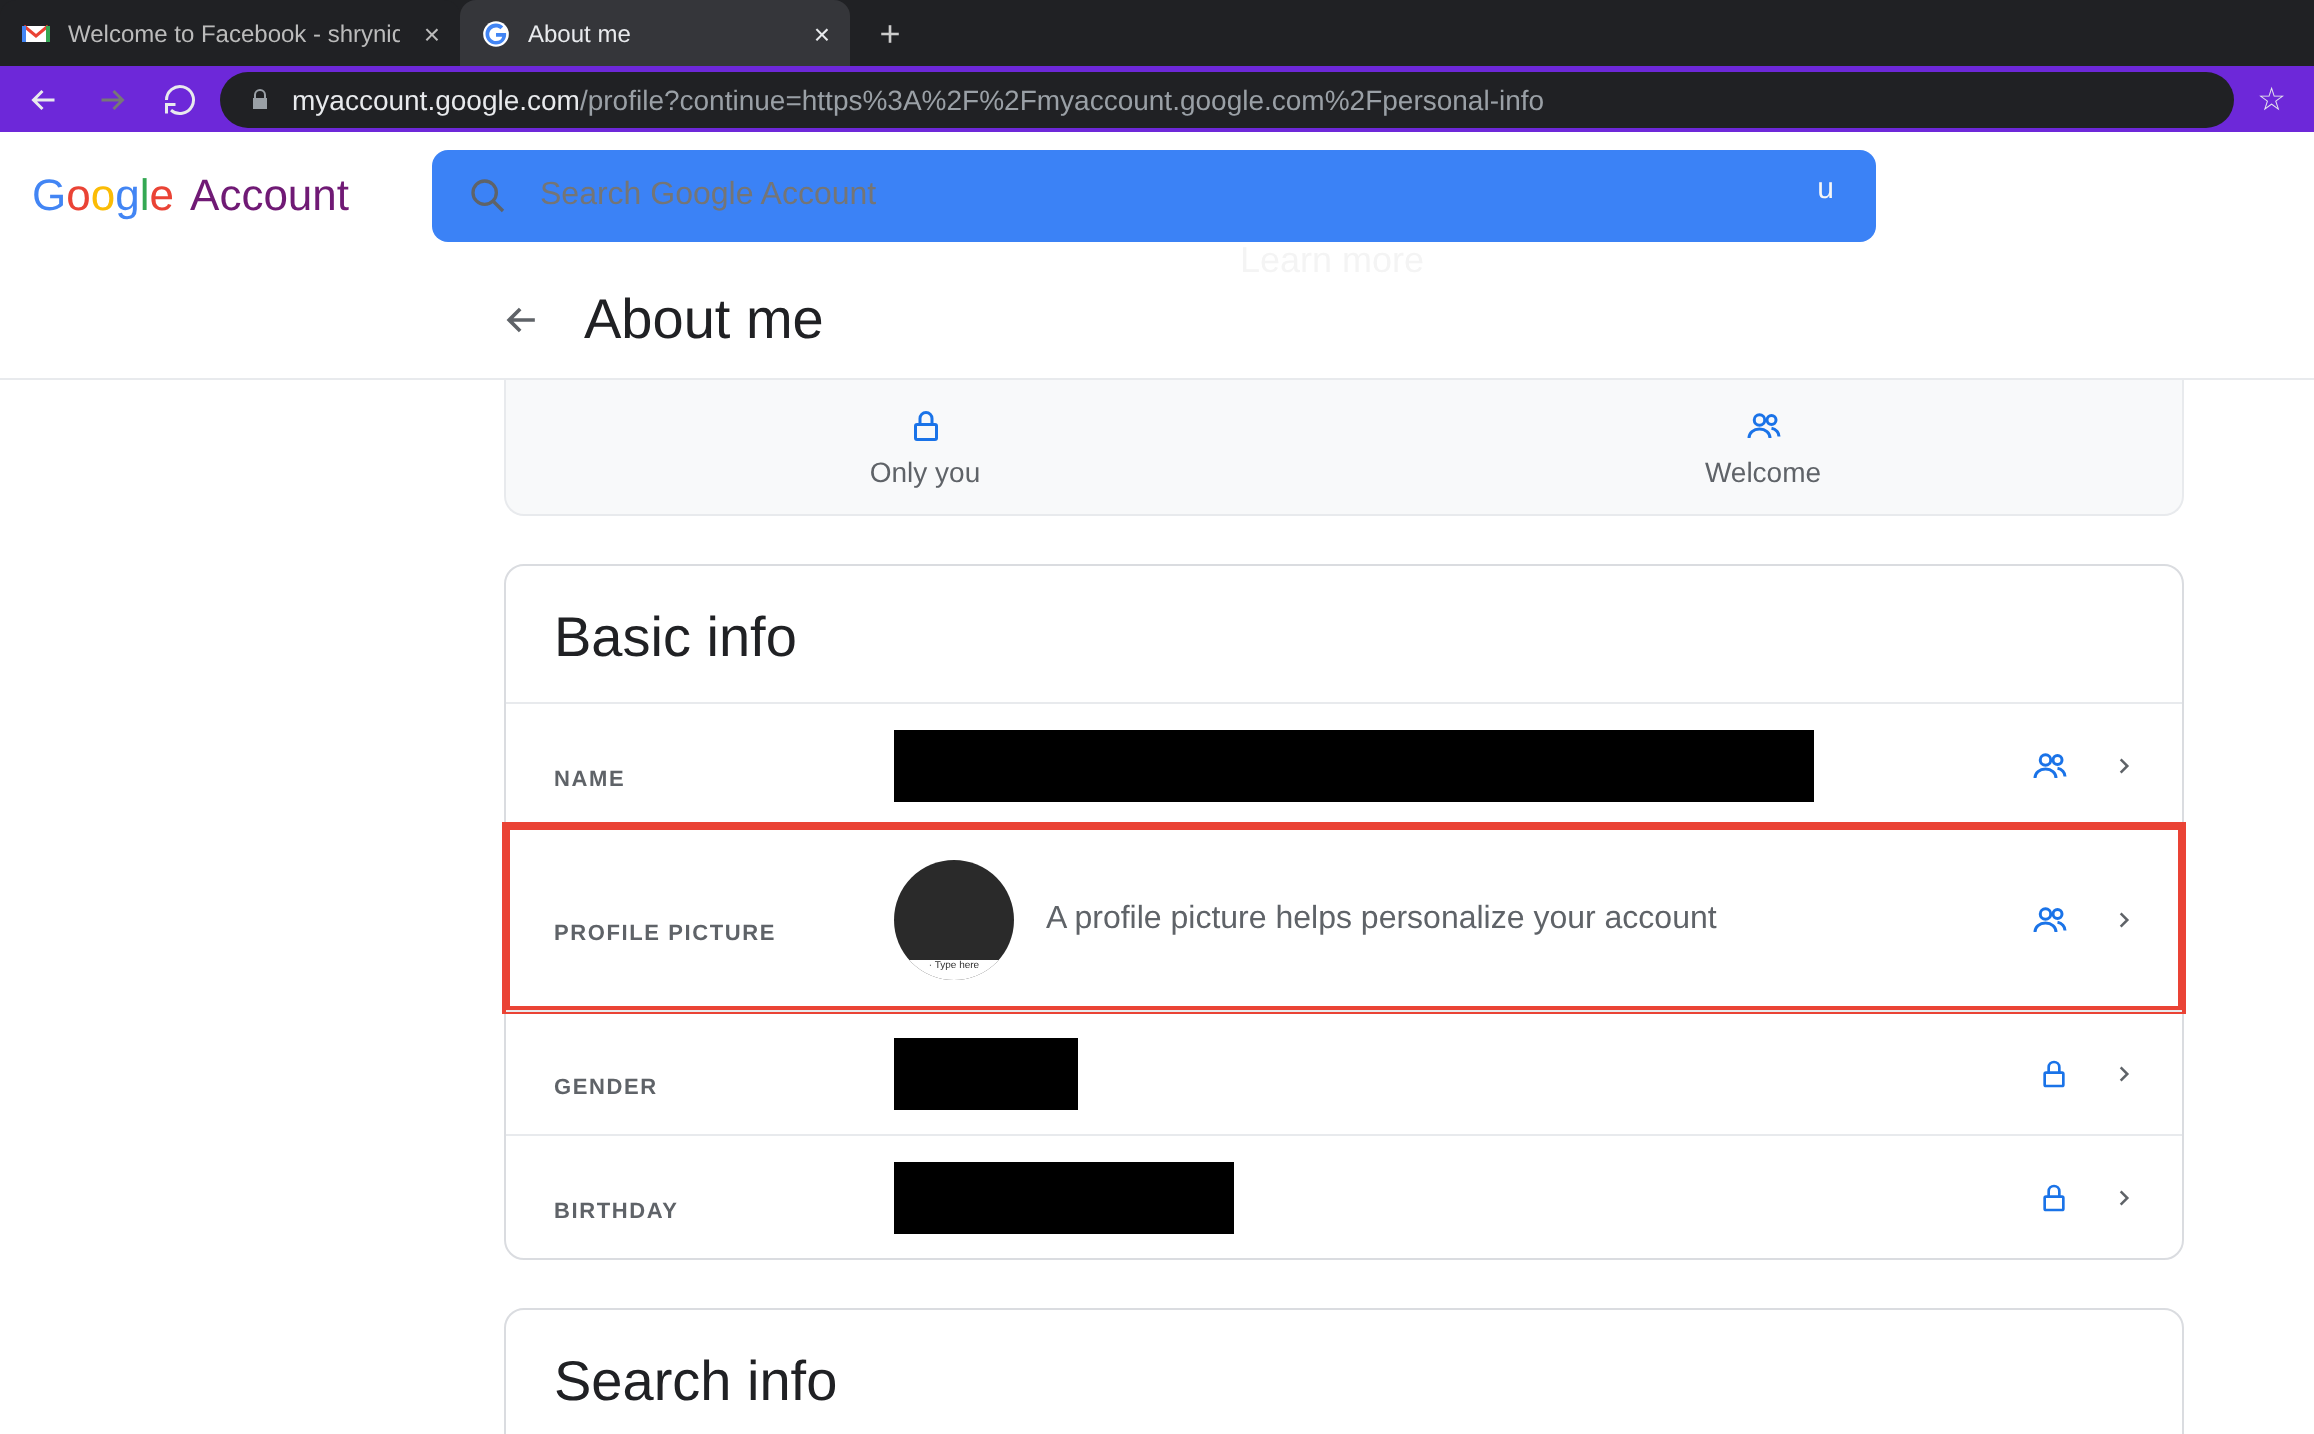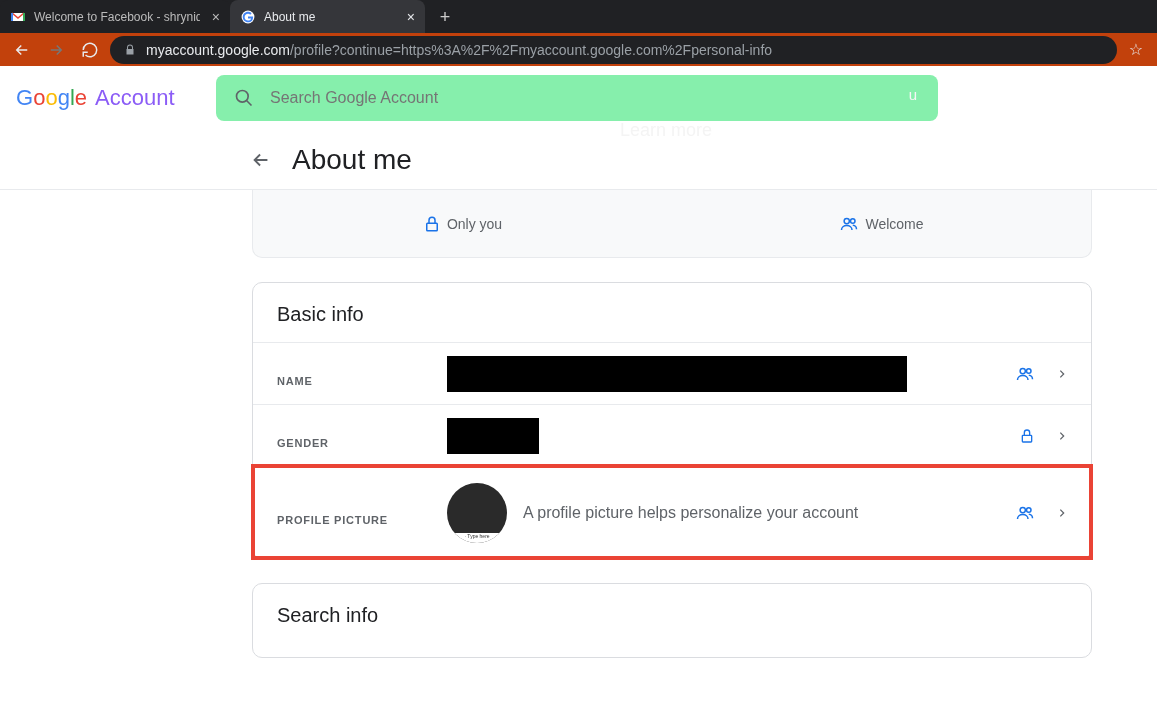--- a/index.html
+++ b/index.html
@@ -9,57 +9,57 @@
 .browser-bar { background:#202124; height:33px; display:flex; align-items:flex-end; }
 .tab { height:33px; display:flex; align-items:center; padding:0 10px; gap:8px; font-size:12px; color:#bbb; border-top-left-radius:8px; border-top-right-radius:8px; min-width:195px; max-width:230px; position:relative; }
 .tab.inactive { background:#202124; }
 .tab.active { background:#35363a; color:#e8eaed; }
 .tab-title { white-space:nowrap; overflow:hidden; flex:1; }
 .tab-close { color:#bbb; font-size:14px; margin-left:4px; }
 .tab.active .tab-close { color:#e8eaed; }
 .tab-favicon { width:16px; height:16px; display:flex; align-items:center; justify-content:center; }
 .new-tab { width:28px; height:28px; color:#ccc; font-size:18px; display:flex; align-items:center; justify-content:center; margin-left:6px; margin-bottom:2px;}
 
-.addr-bar { background:#c2410c; height:33px; display:flex; align-items:center; padding:0 8px; gap:6px; }
+.addr-bar { background:#6d28d9; height:33px; display:flex; align-items:center; padding:0 8px; gap:6px; }
 .nav-btn { width:28px; height:28px; display:flex; align-items:center; justify-content:center; color:#bbb; }
 .nav-btn.disabled { color:#666; }
 .url-box { flex:1; background:#202124; height:28px; border-radius:14px; display:flex; align-items:center; padding:0 14px; gap:10px; }
 .lock-chrome { color:#bbb; }
 .url-text { color:#9aa0a6; font-size:14px; white-space:nowrap; overflow:hidden; }
 .url-text .host { color:#e8eaed; }
 .star { color:#e8eaed; font-size:16px; padding:0 6px;}
 
 
 .page { background:#fff; height:calc(717px - 66px); overflow:hidden; }
 .header { display:flex; align-items:center; height:64px; padding:0 16px; }
 .logo-wrap { display:flex; align-items:center; gap:4px; width:200px; }
 .logo-google { font-size:22px; font-weight:500; display:flex; }
 .logo-google span:nth-child(1){color:#4285F4}
 .logo-google span:nth-child(2){color:#EA4335}
 .logo-google span:nth-child(3){color:#FBBC05}
 .logo-google span:nth-child(4){color:#4285F4}
 .logo-google span:nth-child(5){color:#34A853}
 .logo-google span:nth-child(6){color:#EA4335}
-.logo-account { font-size:22px; color:#8b5cf6; margin-left:4px; }
-.search-bar { flex:0 0 722px; background:#86efac; height:46px; border-radius:8px; display:flex; align-items:center; padding:0 18px; gap:16px; color:#5f6368; }
+.logo-account { font-size:22px; color:#701a75; margin-left:4px; }
+.search-bar { flex:0 0 722px; background:#3b82f6; height:46px; border-radius:8px; display:flex; align-items:center; padding:0 18px; gap:16px; color:#5f6368; }
 .search-bar input { border:none; background:transparent; font-size:16px; outline:none; flex:1; color:#202124; }
 
 .subhead { display:flex; align-items:center; gap:18px; height:60px; padding-left:250px; border-bottom:1px solid #e8eaed; }
 .back-arr { color:#5f6368; font-size:20px; width:24px; text-align:center; }
 .subtitle { font-size:28px; color:#202124; }
 
 .content { padding:0 0 0 252px; width:1092px; }
 
 .vis-row { background:#f8f9fa; height:68px; display:flex; border-bottom-left-radius:10px; border-bottom-right-radius:10px; border:1px solid #e8eaed; border-top:none;}
-.vis-cell { flex:1; display:flex; flex-direction:row; align-items:center; justify-content:center; gap:6px;}
+.vis-cell { flex:1; display:flex; flex-direction:column; align-items:center; justify-content:center; gap:6px;}
 .vis-icon { color:#1a73e8; }
 .vis-label { color:#5f6368; font-size:14px; }
 
 .card { border:1px solid #dadce0; border-radius:10px; margin-top:24px; padding:20px 0 0 0; }
-.card-title { font-size:20px; color:#202124; padding:0 24px 10px 24px; }
+.card-title { font-size:28px; color:#202124; padding:0 24px 10px 24px; }
 
 .row { height:62px; display:flex; align-items:center; padding:0 24px; border-top:1px solid #e8eaed; position:relative;}
 .row.first { border-top:none; margin-top:6px; border-top:1px solid #e8eaed;}
 .row-label { width:170px; color:#5f6368; font-size:11px; font-weight:700; letter-spacing:0.8px; text-transform:uppercase;margin-top:15px; }
 .row-value { flex:1; color:#202124; font-size:16px; display:flex; align-items:center; gap:16px; }
 .row-value .redact { background:#000; height:36px; }
 .redact.name { width:460px; }
 .redact.gender { width:92px; }
 .redact.birthday { width:170px; }
 .row-icons { display:flex; align-items:center; gap:22px; }
@@ -208,40 +208,20 @@
               </svg>
             </span>
           <span class="chev">
               <svg width="10" height="16" viewBox="0 0 24 24" fill="none" stroke="#5f6368" stroke-width="3">
                 <path d="M8 4l8 8-8 8"></path>
               </svg>
             </span>
         </div>
       </div>
 
-      <div class="row">
-        <div class="row-label">GENDER</div>
-        <div class="row-value">
-            <div class="redact gender"></div>
-          </div>
-        <div class="row-icons">
-          <span class="vis">
-              <svg width="16" height="18" viewBox="0 0 24 24" fill="none" stroke="#1a73e8" stroke-width="2">
-                <rect x="5" y="11" width="14" height="10" rx="1"></rect>
-                <path d="M8 11V7a4 4 0 118 0v4"></path>
-              </svg>
-            </span>
-          <span class="chev">
-              <svg width="10" height="16" viewBox="0 0 24 24" fill="none" stroke="#5f6368" stroke-width="3">
-                <path d="M8 4l8 8-8 8"></path>
-              </svg>
-            </span>
-        </div>
-      </div>
-
       <div class="row highlight">
         <div class="row-label">PROFILE PICTURE</div>
         <div class="row-value">
           <div class="avatar">
               <div class="bar">· Type here</div>
             </div>
           <span class="profile-desc">A profile picture helps personalize your account</span>
         </div>
         <div class="row-icons">
           <span class="vis">
@@ -253,20 +233,59 @@
               </svg>
             </span>
           <span class="chev">
               <svg width="10" height="16" viewBox="0 0 24 24" fill="none" stroke="#5f6368" stroke-width="3">
                 <path d="M8 4l8 8-8 8"></path>
               </svg>
             </span>
         </div>
       </div>
 
+      <div class="row">
+        <div class="row-label">GENDER</div>
+        <div class="row-value">
+            <div class="redact gender"></div>
+          </div>
+        <div class="row-icons">
+          <span class="vis">
+              <svg width="16" height="18" viewBox="0 0 24 24" fill="none" stroke="#1a73e8" stroke-width="2">
+                <rect x="5" y="11" width="14" height="10" rx="1"></rect>
+                <path d="M8 11V7a4 4 0 118 0v4"></path>
+              </svg>
+            </span>
+          <span class="chev">
+              <svg width="10" height="16" viewBox="0 0 24 24" fill="none" stroke="#5f6368" stroke-width="3">
+                <path d="M8 4l8 8-8 8"></path>
+              </svg>
+            </span>
+        </div>
+      </div>
+
+      <div class="row" style="border-bottom-left-radius:10px;border-bottom-right-radius:10px;">
+        <div class="row-label">BIRTHDAY</div>
+        <div class="row-value">
+            <div class="redact birthday"></div>
+          </div>
+        <div class="row-icons">
+          <span class="vis">
+              <svg width="16" height="18" viewBox="0 0 24 24" fill="none" stroke="#1a73e8" stroke-width="2">
+                <rect x="5" y="11" width="14" height="10" rx="1"></rect>
+                <path d="M8 11V7a4 4 0 118 0v4"></path>
+              </svg>
+            </span>
+          <span class="chev">
+              <svg width="10" height="16" viewBox="0 0 24 24" fill="none" stroke="#5f6368" stroke-width="3">
+                <path d="M8 4l8 8-8 8"></path>
+              </svg>
+            </span>
+        </div>
+      </div>
     </div>
 
     <div class="card" style="padding-bottom:20px;">
       <div class="card-title">Search info</div>
     </div>
 
   </div>
 </div>
 
 </body></html>

